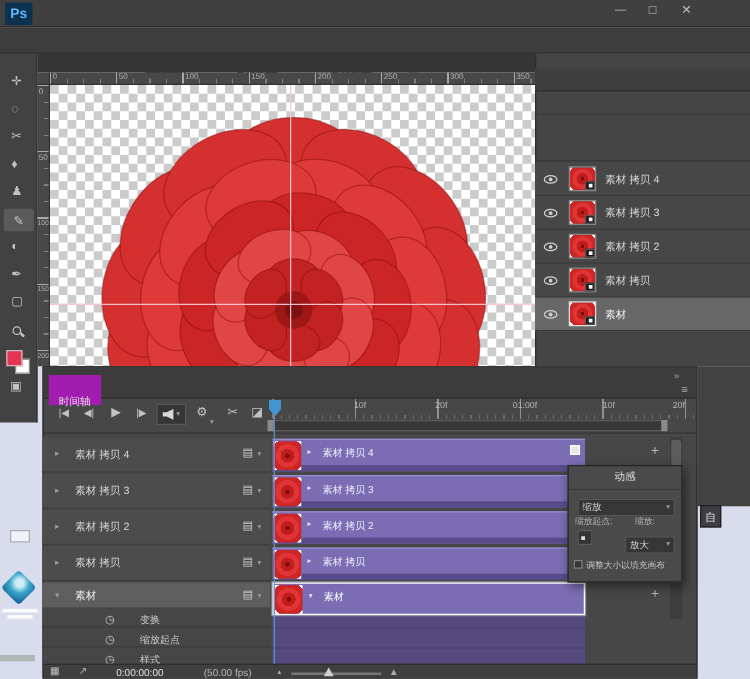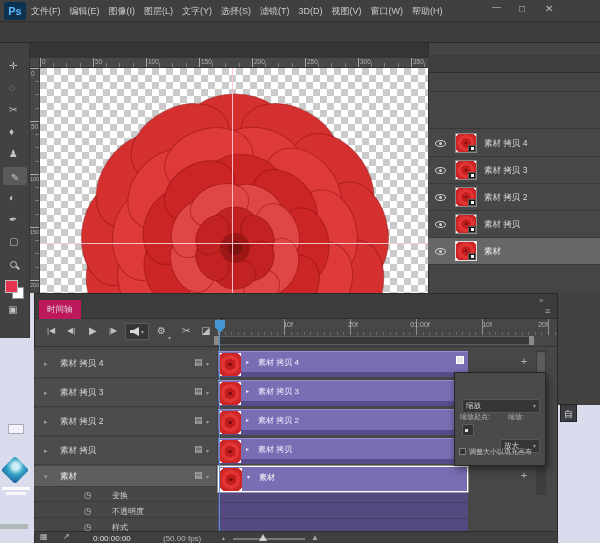--- a/index.html
+++ b/index.html
@@ -47,33 +47,20 @@
 <div class="abs" style="left:8px;top:424px;width:16px;height:10px;background:rgba(255,255,255,.65);border:1px solid #aab"></div>
 <div class="abs" style="left:5px;top:460px;width:20px;height:20px;transform:rotate(45deg);border-radius:3px;
             background:radial-gradient(circle at 40% 35%,#cdeef5 0 18%,#3aa6c9 45%,#16629e 90%)"></div>
 <div class="abs" style="left:2px;top:487px;width:28px;height:3px;background:rgba(255,255,255,.9)"></div>
 <div class="abs" style="left:6px;top:492px;width:20px;height:3px;background:rgba(255,255,255,.8)"></div>
 <div class="abs" style="left:0px;top:524px;width:28px;height:5px;background:rgba(120,140,120,.45)"></div>
 
 <div class="abs" style="left:0;top:0;width:600px;height:22px;background:#404040;border-bottom:1px solid #2d2d2d">
   <div class="abs" style="left:4px;top:2px;width:22px;height:18px;background:#0d3250;color:#5db9ff;font-weight:bold;
               font-size:11px;text-align:center;line-height:18px;border-radius:2px">Ps</div>
-  <div class="abs" style="left:31px;top:0;height:22px;display:flex;align-items:center;gap:9px;font-size:9px;color:#c9c9c9">
-    <span>文件(F)</span>
-    <span>编辑(E)</span>
-    <span>图像(I)</span>
-    <span>图层(L)</span>
-    <span>文字(Y)</span>
-    <span>选择(S)</span>
-    <span>滤镜(T)</span>
-    <span>3D(D)</span>
-    <span>视图(V)</span>
-    <span>窗口(W)</span>
-    <span>帮助(H)</span>
-  </div>
   <span class="abs" style="left:492px;top:2px;font-size:9px;color:#bdbdbd">—</span>
   <span class="abs" style="left:519px;top:3px;font-size:10px;color:#bdbdbd">□</span>
   <span class="abs" style="left:545px;top:3px;font-size:10px;color:#bdbdbd">✕</span>
 </div>
 
 <div class="abs" style="left:0;top:22px;width:600px;height:21px;background:#3d3d3d;border-bottom:1px solid #2a2a2a">
   <div class="abs" style="left:8px;top:28px;width:12px;height:8px;border:1px solid #999;transform:rotate(-20deg);
               background:linear-gradient(#8a8a8a 45%,#e8e8e8 45%)"></div>
   <span class="abs dd" style="left:24px;top:30px">▾</span>
   <div class="abs" style="left:42px;top:25px;width:18px;height:15px">
@@ -282,21 +269,21 @@
   <div class="eye abs" style="left:7px;top:10px"></div>
   <div class="abs mini-flower" style="left:27px;top:3px;width:22px;height:20px;border:1px solid #ddd">
       <div class="badge"></div>
     </div>
   <span class="abs" style="left:56px;top:8px;font-size:8.5px;color:#eeeeee">素材</span>
 </div>
 
 <div class="abs" style="left:34px;top:293px;width:524px;height:250px;background:#474747;border:1px solid #2a2a2a">
 
   <div class="abs" style="left:0;top:0;width:522px;height:25px;background:#3c3c3c;border-bottom:1px solid #2e2e2e">
-    <div class="abs" style="left:4px;top:6px;height:19px;padding:0 8px;background:#be185d;font-size:8.5px;line-height:19px;color:#dcdcdc">时间轴</div>
+    <div class="abs" style="left:4px;top:6px;height:19px;padding:12px 8px;background:#a21caf;font-size:8.5px;line-height:19px;color:#dcdcdc">时间轴</div>
     <span class="abs" style="left:504px;top:2px;font-size:8px;color:#a8a8a8">»</span>
     <span class="abs" style="left:510px;top:12px;font-size:9px;color:#a8a8a8">≡</span>
   </div>
 
   <div class="abs" style="left:0;top:25px;width:522px;height:28px;border-bottom:1px solid #353535">
     <span class="abs ic" style="left:12px;top:8px;font-size:8px">|◀</span>
     <span class="abs ic" style="left:32px;top:8px;font-size:8px">◀|</span>
     <span class="abs ic" style="left:54px;top:7px;font-size:10px">▶</span>
     <span class="abs ic" style="left:74px;top:8px;font-size:8px">|▶</span>
     <div class="abs" style="left:90px;top:4px;width:24px;height:17px;background:#353535;border:1px solid #5a5a5a;display:flex;align-items:center;justify-content:center;gap:2px">
@@ -355,21 +342,21 @@
   <span class="abs ic" style="left:160px;top:5px;font-size:9px">▤</span>
     <span class="abs dd" style="left:172px;top:8px">▾</span>
 </div>
 
 <div class="prop-row" style="top:487px">
   <span class="abs sw" style="left:50px;top:3px">◷</span>
   <span class="abs" style="left:78px;top:3px;font-size:8px;color:#cccccc">变换</span>
 </div>
 <div class="prop-row" style="top:503px">
   <span class="abs sw" style="left:50px;top:3px">◷</span>
-  <span class="abs" style="left:78px;top:3px;font-size:8px;color:#cccccc">不透明度</span>
+  <span class="abs" style="left:78px;top:3px;font-size:8px;color:#cccccc">缩放起点</span>
 </div>
 <div class="prop-row" style="top:519px">
   <span class="abs sw" style="left:50px;top:3px">◷</span>
   <span class="abs" style="left:78px;top:3px;font-size:8px;color:#cccccc">样式</span>
 </div>
 
 <div class="abs" style="left:218px;top:486px;width:250px;height:45px;background:#554a80;
             background-image:linear-gradient(#463c6a 1px,transparent 1px);background-size:100% 16px"></div>
 
 <div class="clip" style="top:351px">
@@ -415,30 +402,31 @@
   <span class="abs" style="left:128px;top:2px;font-size:8px;color:#b8b8b8">(50.00 fps)</span>
   <span class="abs" style="left:186px;top:3px;font-size:5px;color:#aaa">▲</span>
   <div class="abs" style="left:198px;top:6px;width:72px;height:2px;background:#777">
     <div style="position:absolute;left:26px;top:-4px;width:0;height:0;border-left:4px solid transparent;border-right:4px solid transparent;border-bottom:7px solid #cfcfcf"></div>
   </div>
   <span class="abs" style="left:276px;top:1px;font-size:8px;color:#aaa">▲</span>
 </div>
 
 <div class="abs" style="left:454px;top:372px;width:92px;height:94px;background:#4a4a4a;border:1px solid #262626;
             box-shadow:2px 3px 8px rgba(0,0,0,.5);z-index:50">
+  <div style="text-align:center;font-size:8.5px;color:#dddddd;padding:3px 0;border-bottom:1px solid #3a3a3a">动感</div>
   <div class="fld" style="position:absolute;left:7px;top:26px;width:78px;height:14px">
     <span>缩放</span>
       <span class="dd">▾</span>
   </div>
   <span class="abs" style="left:5px;top:39px;font-size:7px;color:#b5b5b5">缩放起点:</span>
   <span class="abs" style="left:53px;top:39px;font-size:7px;color:#b5b5b5">缩放:</span>
   <div class="abs" style="left:7px;top:51px;width:12px;height:12px;background:#333;border:1px solid #5c5c5c">
     <div style="position:absolute;left:2px;top:4px;width:3px;height:3px;background:#e0e0e0"></div>
   </div>
-  <div class="fld" style="position:absolute;left:45px;top:66px;width:40px;height:14px">
+  <div class="fld" style="position:absolute;left:45px;top:56px;width:40px;height:14px">
     <span>放大</span>
       <span class="dd">▾</span>
   </div>
   <div class="abs chk" style="left:4px;top:75px"></div>
   <span class="abs" style="left:14px;top:74px;font-size:7px;color:#c5c5c5;white-space:nowrap">调整大小以填充画布</span>
 </div>
 
 <div class="abs" style="left:560px;top:404px;width:17px;height:18px;background:#3d3d44;border:1px solid #222;color:#dddddd;
             font-size:9px;text-align:center;line-height:18px;z-index:60">自</div>
 

